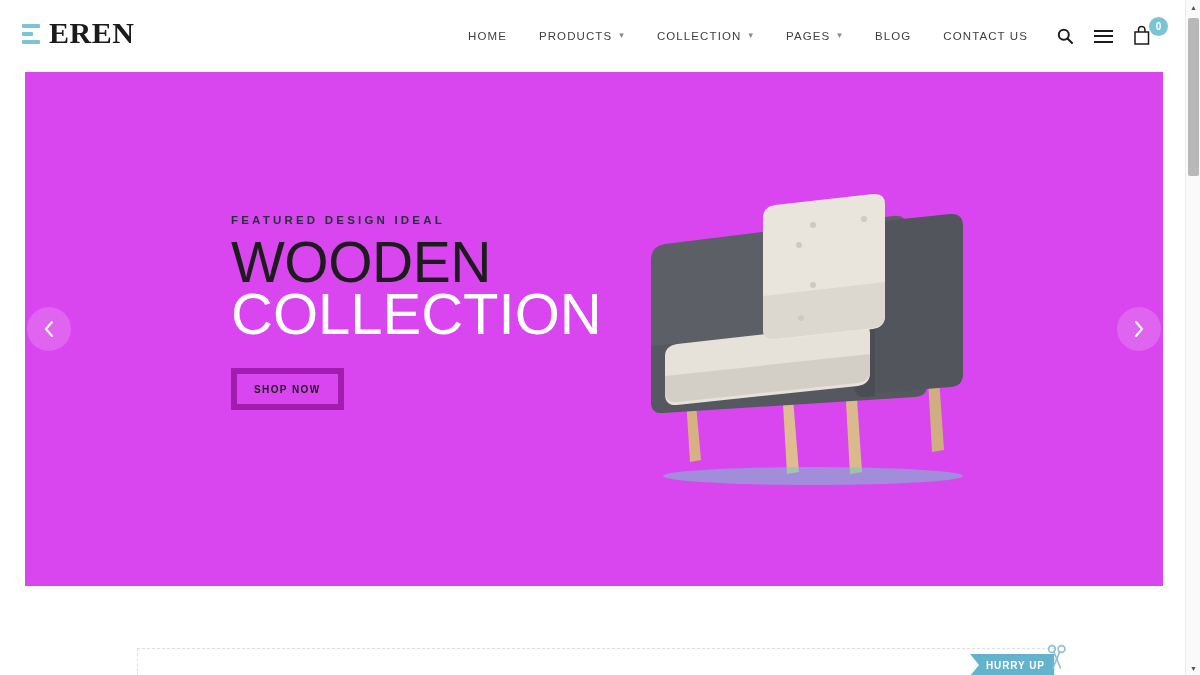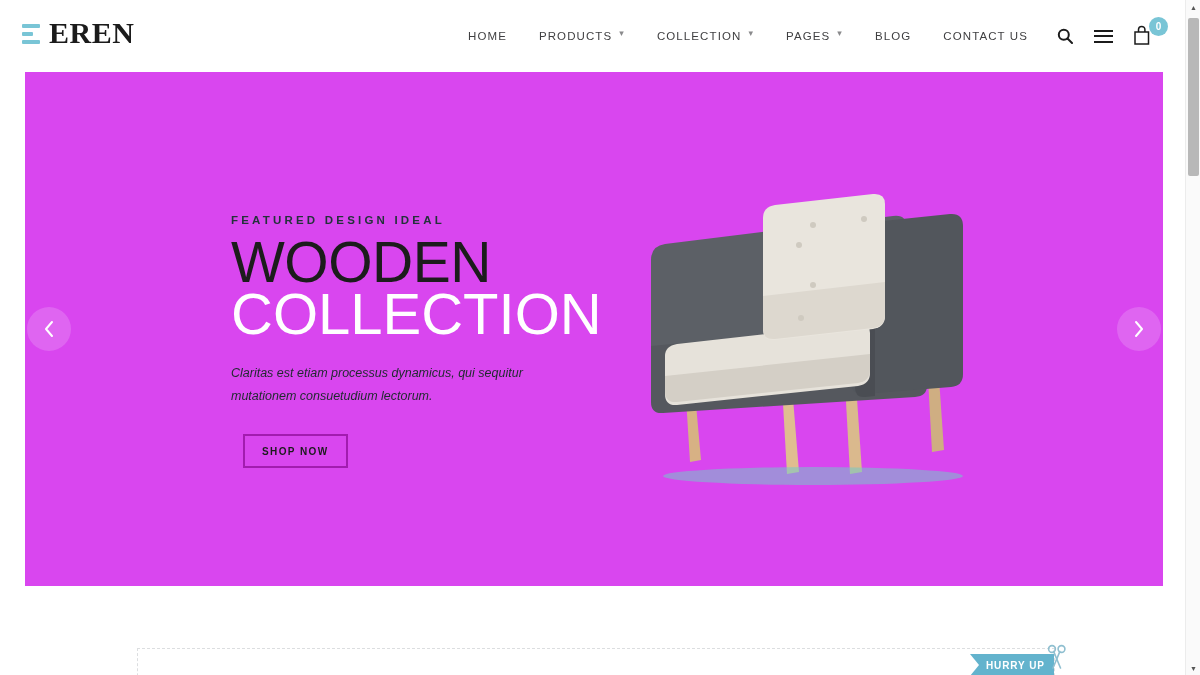--- a/index.html
+++ b/index.html
@@ -57,21 +57,21 @@
   .nav {
     position: absolute;
     right: 24px; top: 0;
     height: 72px;
     display: flex;
     align-items: center;
     gap: 0;
   }
   .nav-item {
     display: flex;
-    align-items: flex-start;
+    align-items: center;
     gap: 7px;
     padding: 0 16px;
     font-size: 11.5px;
     letter-spacing: 1.1px;
     color: #3f3f41;
     text-transform: uppercase;
     cursor: pointer;
     white-space: nowrap;
   }
   .nav-item .caret {
@@ -148,30 +148,29 @@
     margin-top: 20px;
     font-size: 12.5px;
     font-style: italic;
     line-height: 1.85;
     color: #1f2a2e;
     max-width: 320px;
   }
   .hero-btn {
     margin-top: 26px;
     display: inline-block;
-    border: 2px solid #a21caf;
+    border: 6px solid #a21caf;
     padding: 10px 17px 9px;
     font-size: 10px;
     font-weight: 700;
     letter-spacing: 1.4px;
     color: #1b1b1b;
     background: transparent;
     text-transform: uppercase;
     cursor: pointer;
-    margin-left: 12px;
   }
 
   
   .chair { position: absolute; left: 598px; top: 98px; width: 400px; height: 330px; }
 
   .hero-arrow {
     position: absolute;
     top: 50%;
     transform: translateY(-50%);
     width: 44px; height: 44px;
@@ -348,21 +347,20 @@
       <circle cx="176" cy="75" r="3" fill="#cfcac0"></circle>
       <circle cx="178" cy="148" r="3" fill="#cfcac0"></circle>
 
       <ellipse cx="190" cy="306" rx="150" ry="9" fill="#74c9c8" opacity="0.55"></ellipse>
     </svg>
 
     <div class="hero-copy">
       <div class="hero-eyebrow">FEATURED DESIGN IDEAL</div>
       <div class="hero-title-1">WOODEN</div>
       <div class="hero-title-2">COLLECTION</div>
-      <div class="hero-desc">Claritas est etiam processus dynamicus, qui sequitur mutationem consuetudium lectorum.</div>
       <div class="hero-btn">SHOP NOW</div>
     </div>
 
     <div class="hero-arrow prev">
       <svg width="12" height="18" viewBox="0 0 12 18">
         <polyline points="9,2 3,9 9,16" fill="none" stroke="#ffffff" stroke-width="2" stroke-linecap="round" stroke-linejoin="round"></polyline>
       </svg>
     </div>
 
     <div class="hero-arrow next">

